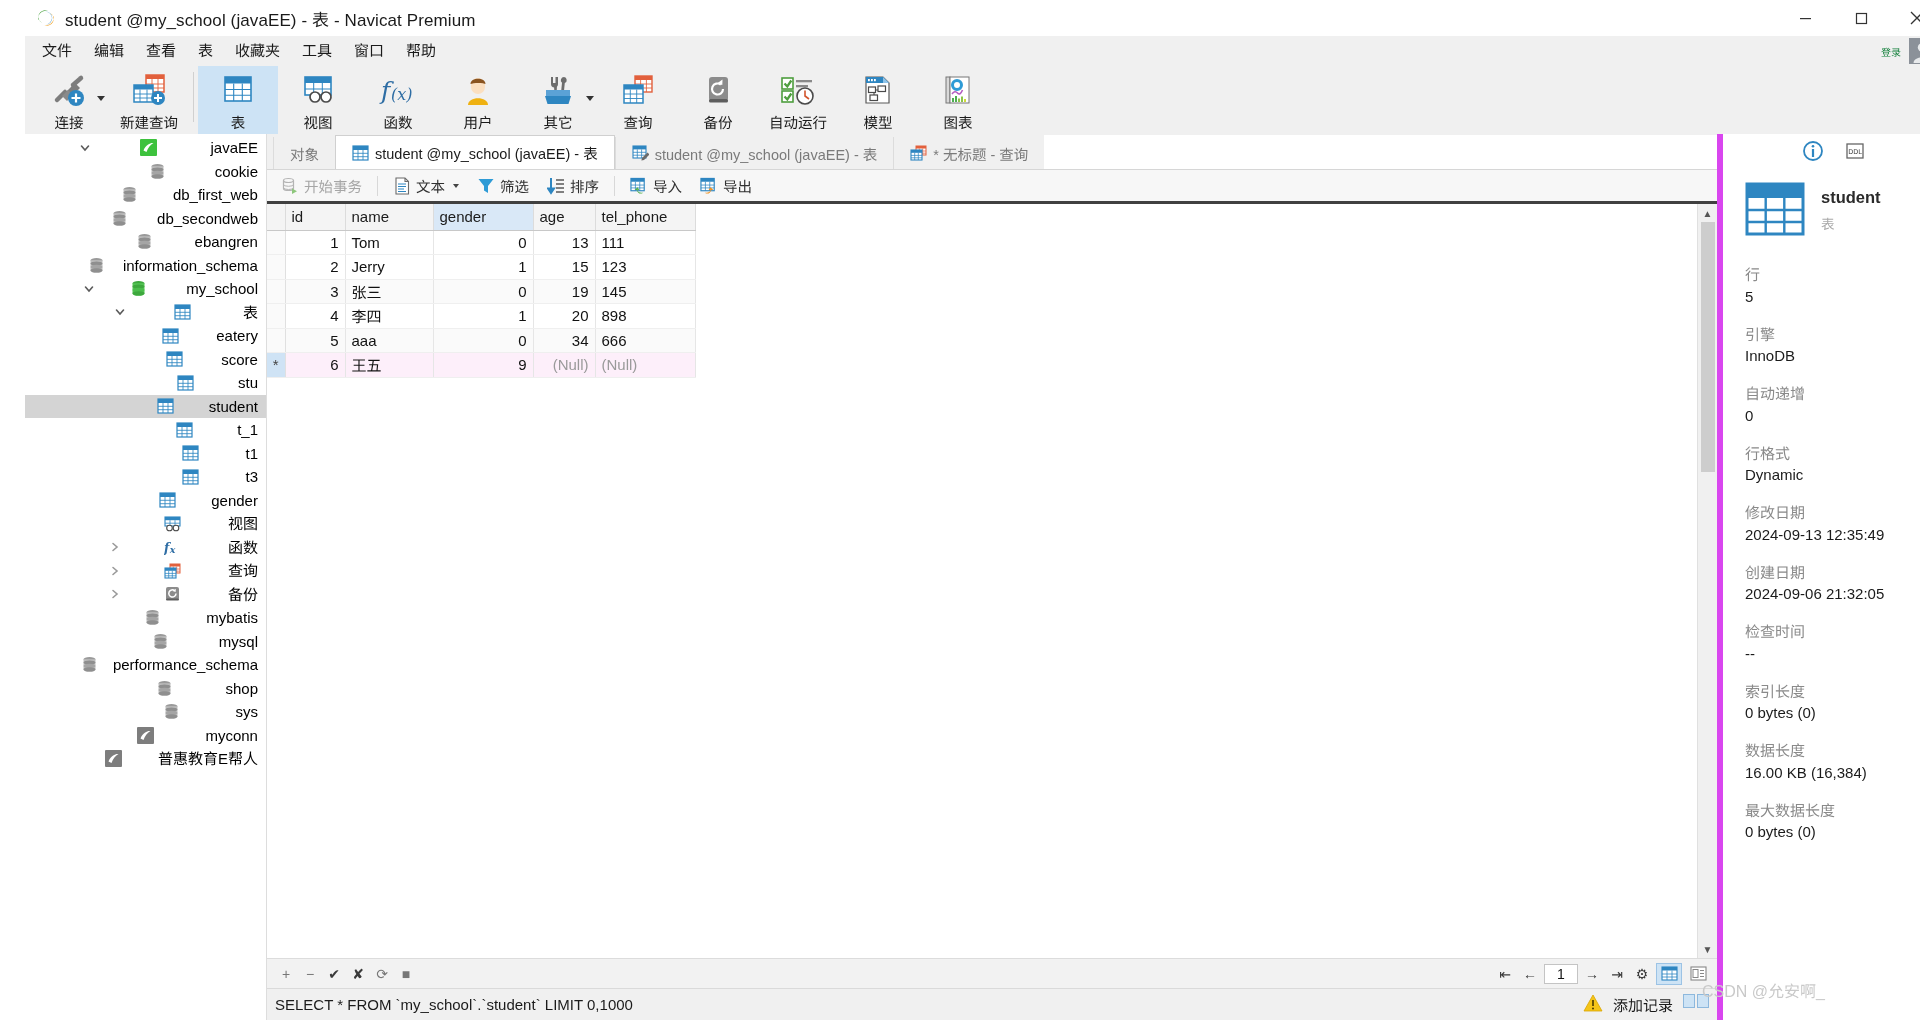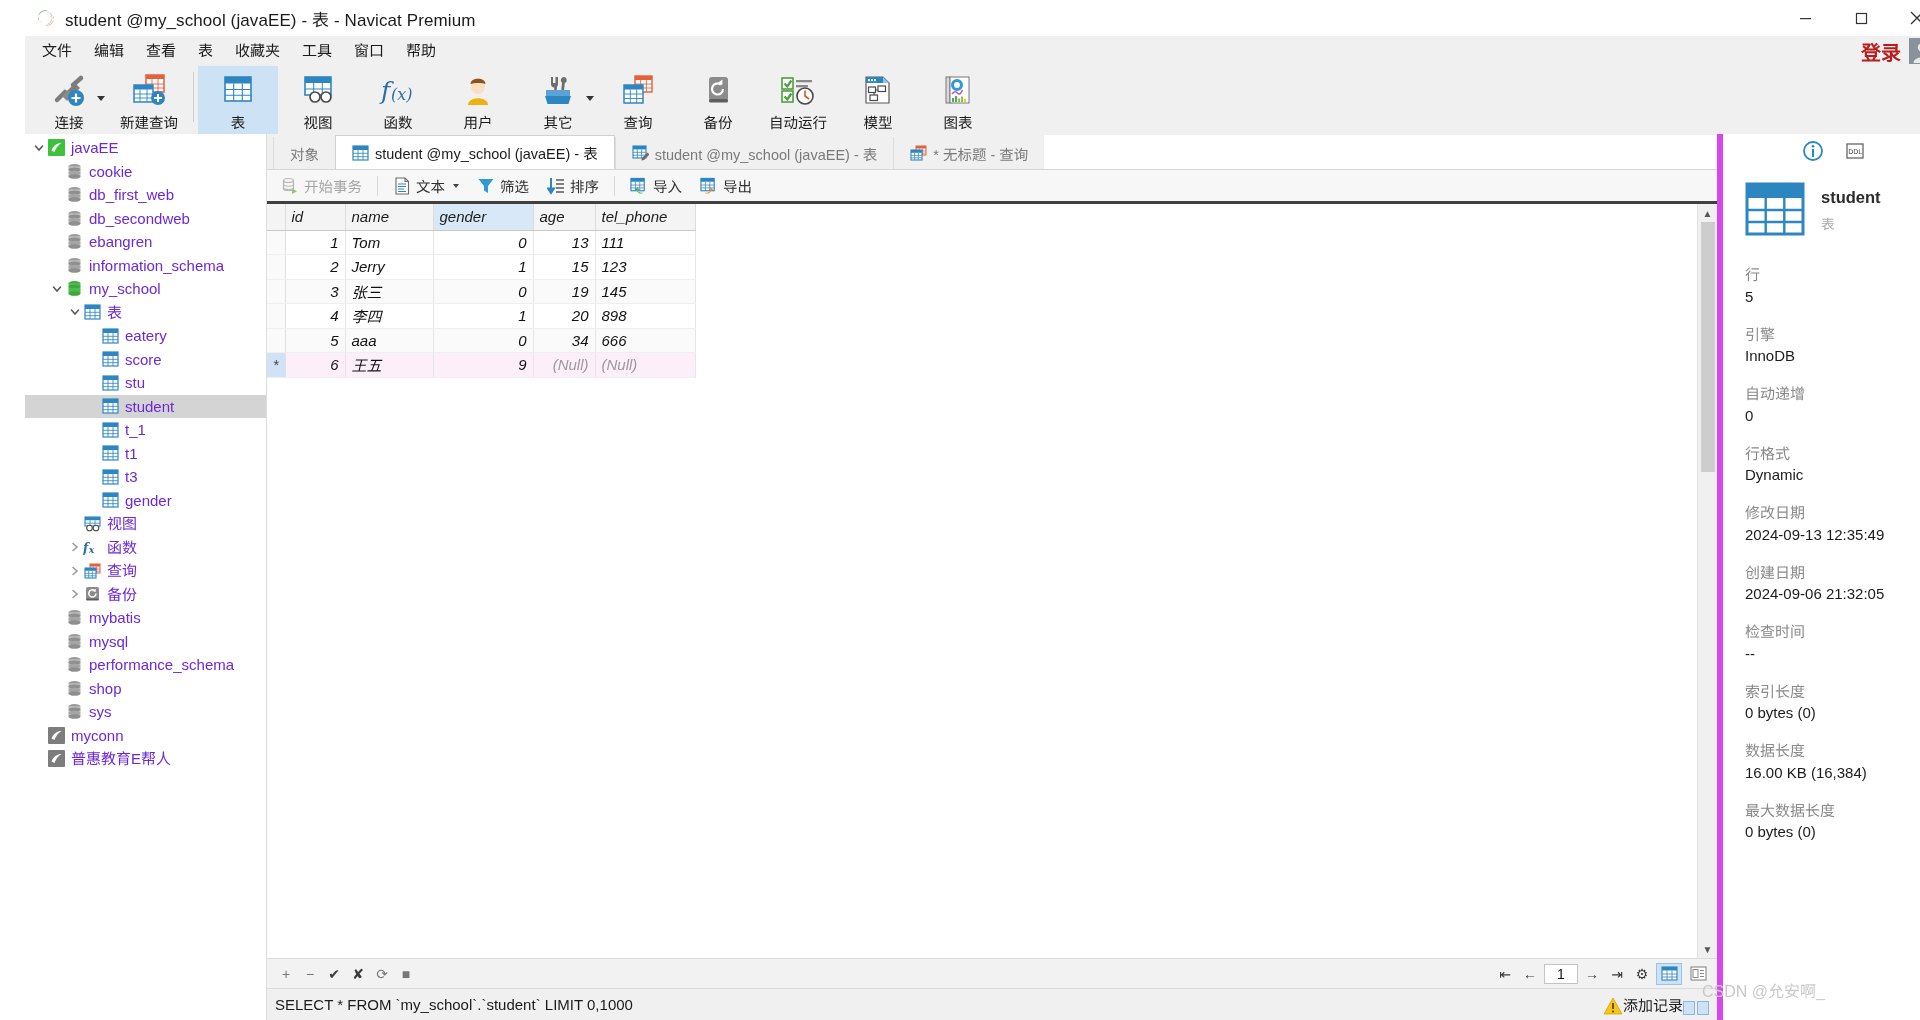--- a/index.html
+++ b/index.html
@@ -27,21 +27,21 @@
     color:#333;
   }
 
   
   .menubar {
     height: 30px; background:#f0f0f0; display:flex; 
     flex: 0 0 30px; padding-left: 6px;
   }
   .menu-item { font-size:15px; color:#1b1b1b; padding: 3px 11px; cursor:default; }
   .menubar-right { margin-left:auto; display:flex; align-items:center; gap:8px; padding-right:10px;}
-  .login-text { font-size:20px; color:#b91c1c;font-weight:bold; }
+  .login-text { font-size:10px; color:#15803d; }
   .avatar-ic { width:26px; height:26px; }
 
   
   .toolbar {
     height: 68px; background:#f0f0f0; display:flex; align-items:flex-start;
     flex:0 0 68px; padding-left:4px; position:relative;
   }
   .tool {
     width: 80px; height:68px; display:flex; flex-direction:column;
     align-items:center; justify-content:flex-start; padding-top:5px; cursor:default;
@@ -59,22 +59,22 @@
 
   
   .bodysplit { flex:1 1 auto; display:flex; min-height:0; }
 
   
   .sidebar {
     width: 242px; flex:0 0 242px; background:#ffffff; overflow:hidden;
     border-right:1px solid #ddd; position:relative; padding-top:2px;
   }
   .tree-row {
-    height:23.5px; display:flex; align-items:center; font-size:15px; color:#6d28d9;
-    white-space:nowrap; cursor:default; padding-right:8px;
+    height:23.5px; display:flex; align-items:center; font-size:15px; color:#000000;
+    white-space:nowrap; cursor:default; padding-right:8px;justify-content:space-between;
   }
   .tree-row.selected { background:#d4d4d4; }
   .twisty { width:16px; flex:0 0 16px; display:flex; align-items:center; justify-content:center; color:#777; font-size:11px;}
   .tr-ic { width:18px; height:18px; flex:0 0 18px; margin-right:6px; display:flex; align-items:center; justify-content:center;}
   .tr-label { line-height:1; }
 
   
   .center { flex:1 1 auto; display:flex; flex-direction:column; min-width:0; background:#fef9c3;}
   .tabbar {
     height:36px; flex:0 0 36px; background:#f0f0f0; display:flex; align-items:flex-end;
@@ -95,21 +95,21 @@
     padding-left:6px; border-bottom:3px solid #404040; gap:2px;
   }
   .gt-btn { display:flex; align-items:center; gap:5px; padding:3px 8px; font-size:14.5px; color:#303030; cursor:default;}
   .gt-btn.disabled { color:#a6a6a6; }
   .gt-ic { width:18px; height:18px; display:flex; align-items:center; justify-content:center;}
   .gt-sep { width:1px; height:20px; background:#d8d8d8; margin:0 5px;}
   .gt-caret { width:0;height:0;border-left:3.5px solid transparent;border-right:3.5px solid transparent;border-top:4.5px solid #444; margin-left:3px;}
 
   .gridwrap { flex:1 1 auto; display:flex; min-height:0; position:relative; background:#fff;}
   .gridarea { flex:1 1 auto; overflow:hidden; position:relative; }
-  table.dgrid { border-collapse:collapse; font-size:15px; table-layout:fixed;font-style:italic; }
+  table.dgrid { border-collapse:collapse; font-size:15px; table-layout:fixed; }
   table.dgrid th {
     background:#f4f4f4; font-weight:normal; color:#1b1b1b; text-align:left;
     height:26px; padding:0 6px; border-right:1px solid #dcdcdc; border-bottom:1px solid #c8c8c8;
     font-size:15px;
   }
   table.dgrid th.sel { background:#d9e8f7; }
   table.dgrid th.rowhdr { width:18px; padding:0; background:#f4f4f4;}
   table.dgrid td {
     height:24.5px; padding:0 6px; border-right:1px solid #e6e6e6; border-bottom:1px solid #efefef;
     color:#111; white-space:nowrap; overflow:hidden;
@@ -144,21 +144,21 @@
     text-align:center; color:#111; font-family:inherit;
   }
   .viewtoggle { width:26px;height:22px;display:flex;align-items:center;justify-content:center; }
   .viewtoggle.sel { background:#cde3f5; border:1px solid #9cc3e5; }
 
   .statusbar {
     height:32px; flex:0 0 32px; background:#f0f0f0; display:flex; align-items:center;
     border-top:1px solid #dadada; padding-left:8px; font-size:15px; color:#1b1b1b;
     position:relative;
   }
-  .sb-right { margin-left:auto; display:flex; align-items:flex-end; padding-right:8px;}
+  .sb-right { margin-left:auto; display:flex; align-items:flex-start; gap:10px; padding-right:8px;}
   .warnicon { width:20px;height:18px; }
   .sb-add { font-size:15px; color:#1b1b1b; }
   .sb-boxes { display:flex; gap:2px; }
   .sb-box { width:12px;height:14px;background:#cde3f5;border:1px solid #8db8dd;}
 
   
   .infopanel {
     width:228px; flex:0 0 228px; background:#fff; border-left:6px solid #d946ef;
     display:flex; flex-direction:column; position:relative;
   }

